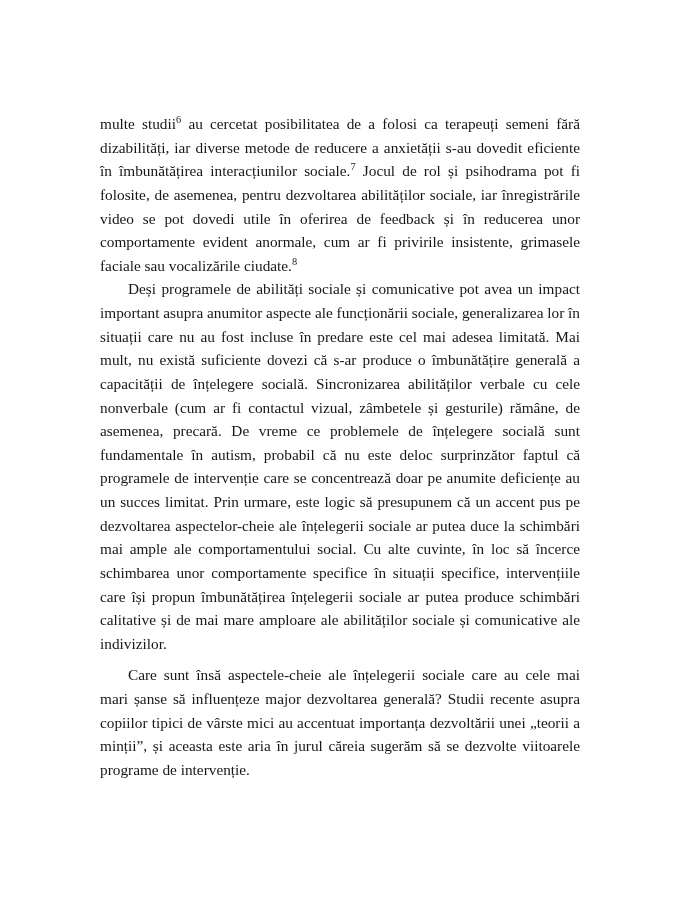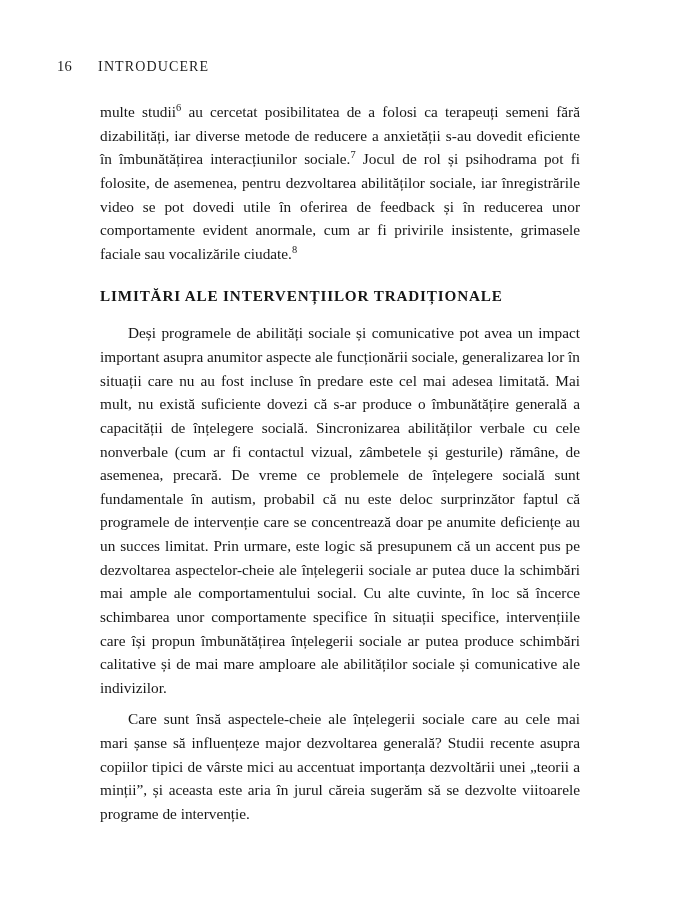--- a/index.html
+++ b/index.html
@@ -33,21 +33,21 @@
     letter-spacing: 0.02em;
     color: #1c1c1c;
   }
   .running-head {
     font-size: 14px;
     letter-spacing: 0.08em;
     color: #1c1c1c;
   }
   .content {
     position: absolute;
-    top: 100px;
+    top: 112px;
     left: 100px;
     width: 480px;
   }
   p {
     margin: 0;
     font-size: 15.3px;
     line-height: 1.545;
     text-align: justify;
     text-justify: inter-word;
     hyphens: manual;
@@ -70,32 +70,27 @@
     font-size: 0.68em;
     vertical-align: super;
     line-height: 0;
   }
 </style>
 </head>
 <body>
 
 <div class="page">
 
-  <div class="header">
-    <span class="folio">16</span>
-    <span class="running-head">INTRODUCERE</span>
-  </div>
 
   <div class="content">
 
     <div class="para-block">
       <p><span>multe studii</span><sup>6</sup><span> au cercetat posibilitatea de a folosi ca terapeuți semeni fără dizabilități, iar diverse metode de reducere a anxietății s-au dovedit eficiente în îmbunătățirea interacțiunilor sociale.</span><sup>7</sup><span> Jocul de rol și psihodrama pot fi folosite, de asemenea, pentru dezvoltarea abilităților sociale, iar înregistrările video se pot dovedi utile în oferirea de feedback și în reducerea unor comportamente evident anormale, cum ar fi privirile insistente, grimasele faciale sau vocalizările ciudate.</span><sup>8</sup></p>
     </div>
 
-    <h2 class="section-heading">LIMITĂRI ALE INTERVENȚIILOR TRADIȚIONALE</h2>
 
     <div class="para-block">
       <p class="indent">Deși programele de abilități sociale și comunicative pot avea un impact important asupra anumitor aspecte ale funcționării sociale, generalizarea lor în situații care nu au fost incluse în predare este cel mai adesea limitată. Mai mult, nu există suficiente dovezi că s-ar produce o îmbunătățire generală a capacității de înțelegere socială. Sincronizarea abilităților verbale cu cele nonverbale (cum ar fi contactul vizual, zâmbetele și gesturile) rămâne, de asemenea, precară. De vreme ce problemele de înțelegere socială sunt fundamentale în autism, probabil că nu este deloc surprinzător faptul că programele de intervenție care se concentrează doar pe anumite deficiențe au un succes limitat. Prin urmare, este logic să presupunem că un accent pus pe dezvoltarea aspectelor-cheie ale înțelegerii sociale ar putea duce la schimbări mai ample ale comportamentului social. Cu alte cuvinte, în loc să încerce schimbarea unor comportamente specifice în situații specifice, intervențiile care își propun îmbunătățirea înțelegerii sociale ar putea produce schimbări calitative și de mai mare amploare ale abilităților sociale și comunicative ale indivizilor.</p>
       <p class="indent">Care sunt însă aspectele-cheie ale înțelegerii sociale care au cele mai mari șanse să influențeze major dezvoltarea generală? Studii recente asupra copiilor tipici de vârste mici au accentuat importanța dezvoltării unei „teorii a minții”, și aceasta este aria în jurul căreia sugerăm să se dezvolte viitoarele programe de intervenție.</p>
     </div>
 
   </div>
 
 </div>
 

